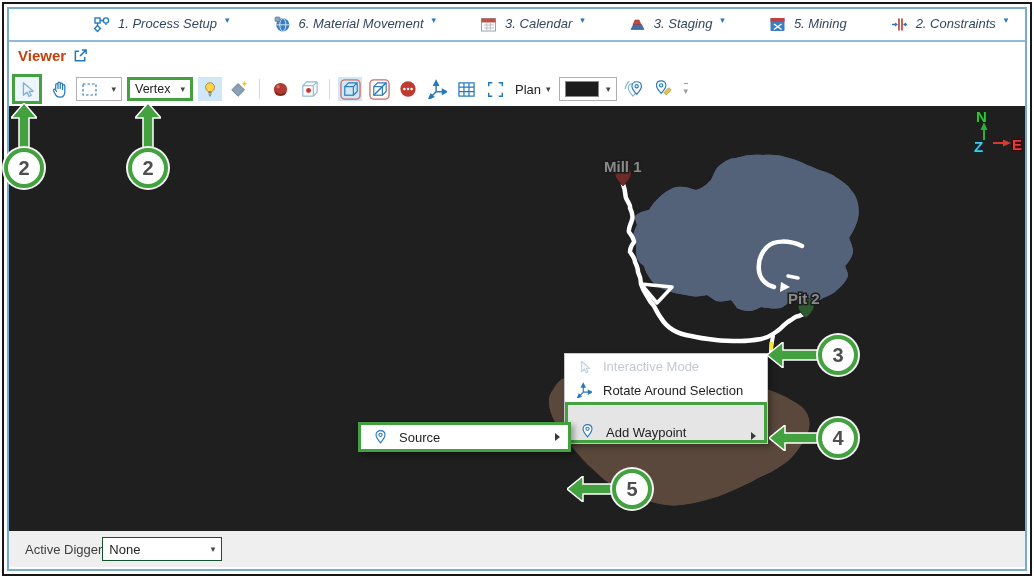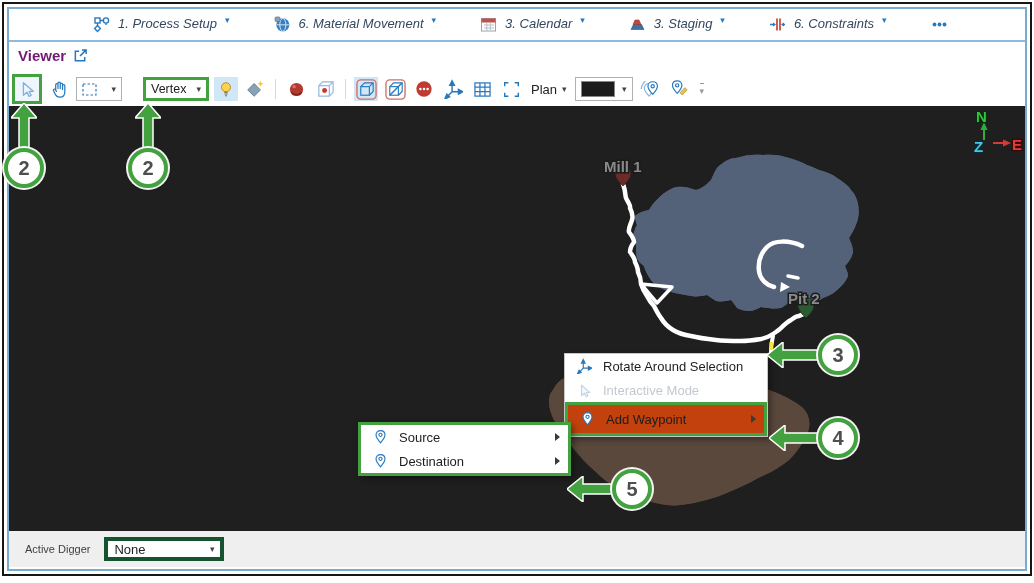--- a/index.html
+++ b/index.html
@@ -10,57 +10,57 @@
 
   
   .tabbar{position:absolute;left:9px;top:9px;width:1016px;height:33px;display:flex;align-items:center;
           padding-left:76px;gap:28px;border-bottom:2px solid #8fbadd;box-sizing:border-box;background:#fff;}
   .tab{display:flex;gap:8px;font-size:13px;color:#33475f;white-space:nowrap;padding:5px 8px;font-style:italic;}
   .caret{color:#2779bd;font-size:9px;line-height:1;}
   .ticon{width:17px;height:17px;flex:0 0 auto;}
 
   
   .vhead{position:absolute;left:18px;top:47px;display:flex;align-items:center;gap:7px;}
-  .vtitle{font-size:15px;font-weight:bold;color:#701a75;}
+  .vtitle{font-size:15px;font-weight:bold;color:#c2410c;}
 
   
   .toolbar{position:absolute;left:12px;top:73px;height:32px;display:flex;align-items:center;gap:5px;}
   .ico{width:24px;height:24px;display:flex;align-items:center;justify-content:center;}
   .tool-on{background:#cfe7f6;}
   .green-box{border:3px solid #44a13f;background:#eef6fc;width:24px;height:24px;display:flex;align-items:center;justify-content:center;}
   .combo{height:24px;background:#fff;border:1px solid #b0b0b0;display:flex;align-items:center;justify-content:space-between;
          padding:0 5px;font-size:12.5px;color:#222;box-sizing:border-box;}
-  .combo.green{border:3px solid #44a13f;margin-left:16px;}
+  .combo.green{border:3px solid #44a13f;}
   .sep{width:1px;height:20px;background:#d8d8d8;margin:0 3px;}
   .plan{display:flex;align-items:center;gap:5px;font-size:13px;color:#222;margin:0 3px;}
   .swatch{width:32px;height:14px;background:#1c1c1c;border:1px solid #888;}
   .overflow-caret{color:#9a9a9a;font-size:9px;border-top:1.5px solid #9a9a9a;padding-top:2px;margin-left:4px;}
 
   
   .viewer{position:absolute;left:9px;top:106px;width:1016px;height:425px;background:#201f20;}
 
   
   .menu{position:absolute;background:#fff;border:1px solid #c6c6c6;box-shadow:3px 3px 6px rgba(0,0,0,.35);}
   .mrow{height:24px;display:flex;align-items:center;gap:10px;padding:0 8px 0 10px;font-size:13px;color:#1e1e1e;box-sizing:border-box;}
   .mrow .mic{width:18px;height:18px;flex:0 0 auto;display:flex;align-items:center;justify-content:center;}
   .mrow.disabled{color:#c3c9cf;}
-  .mrow.hl{background:#c2410c;border:3px solid #44a13f;height:34px;}
+  .mrow.hl{background:#e5e5e5;border:3px solid #44a13f;height:41px;align-items:flex-end;}
   .subarrow{margin-left:auto;width:0;height:0;border-top:4px solid transparent;border-bottom:4px solid transparent;border-left:5px solid #3a3a3a;}
   .submenu{border:3px solid #44a13f;}
 
   
   .co{position:absolute;width:32px;height:32px;border-radius:50%;border:4px solid #44a13f;background:#fff;
       color:#4e4e4e;font-size:20px;font-weight:bold;text-align:center;line-height:32px;
       box-shadow:0 0 0 2px rgba(255,255,255,.95),0 1px 3px rgba(0,0,0,.35);z-index:40;}
   .arrow{position:absolute;z-index:39;}
 
   
   .statusbar{position:absolute;left:9px;top:531px;width:1016px;height:36px;background:#efefef;display:flex;align-items:center;box-sizing:border-box;padding-left:16px;}
-  .sb-label{font-size:11px;color:#3f3f3f;margin-right:14px;}
-  .sb-combo{width:120px;height:24px;background:#fff;border:4px solid #14532d;display:flex;align-items:center;justify-content:space-between;
+  .sb-label{font-size:13px;color:#3f3f3f;}
+  .sb-combo{width:120px;height:24px;background:#fff;border:1px solid #14532d;display:flex;align-items:center;justify-content:space-between;
             padding:7px 6px;font-size:13px;color:#222;box-sizing:border-box;text-align:center;}
   svg{display:block;}
 </style>
 </head>
 <body>
 
 <div id="app">
   <div class="black-frame"></div>
   <div class="blue-frame"></div>
 
@@ -101,26 +101,34 @@
     <div class="tab">
       <svg class="ticon" viewBox="0 0 17 17">
           <polygon points="2,13.5 15,13.5 12.5,8.5 4.5,8.5" fill="#3d6fa8" stroke="#2c5580" stroke-width=".6"></polygon>
           <polygon points="4,8.5 12,8.5 10,4 6,4" fill="#c0493f" stroke="#8f342c" stroke-width=".6"></polygon>
         </svg>
       <span>3. Staging</span>
         <span class="caret">▾</span>
     </div>
     <div class="tab">
       <svg class="ticon" viewBox="0 0 17 17">
+          <rect x="1.5" y="2" width="14" height="13" rx="1" fill="#3a7fc1"></rect>
+          <rect x="1.5" y="2" width="14" height="3.5" fill="#bf4040"></rect>
+          <path d="M5 8 L12.5 13.5 M12.5 8 L5 13.5" stroke="#fff" stroke-width="1.4"></path>
+        </svg>
+      <span>5. Mining</span>
+    </div>
+    <div class="tab">
+      <svg class="ticon" viewBox="0 0 17 17">
           <path d="M8 2.5 V14.5 M11 2.5 V14.5" stroke="#c0392b" stroke-width="1.6"></path>
           <path d="M1 8.5 H5.5 M16 8.5 H13.5" stroke="#2779bd" stroke-width="1.5"></path>
           <polygon points="7,8.5 4,6.5 4,10.5" fill="#2779bd"></polygon>
           <polygon points="12,8.5 15,6.5 15,10.5" fill="#2779bd"></polygon>
         </svg>
-      <span>6. Constraints</span>
+      <span>2. Constraints</span>
         <span class="caret">▾</span>
     </div>
     <div class="tab">
       <svg class="ticon" viewBox="0 0 17 17">
           <circle cx="3.5" cy="8.5" r="1.9" fill="#2779bd"></circle>
           <circle cx="8.5" cy="8.5" r="1.9" fill="#2779bd"></circle>
           <circle cx="13.5" cy="8.5" r="1.9" fill="#2779bd"></circle>
         </svg>
 
     </div>
@@ -316,41 +324,41 @@
         <path d="M984,37 L996,37" stroke="#d63a33" stroke-width="2"></path>
         <polygon points="1002,37 994,33.5 994,40.5" fill="#d63a33"></polygon>
         <text x="967" y="16" font-size="15" font-weight="bold" fill="#35c13c" stroke="#0c2a0e" stroke-width="2.5" paint-order="stroke">N</text>
         <text x="965" y="46" font-size="15" font-weight="bold" fill="#46c8e8" stroke="#0a2a33" stroke-width="2.5" paint-order="stroke">Z</text>
         <text x="1003" y="44" font-size="15" font-weight="bold" fill="#e23c36" stroke="#330c0a" stroke-width="2.5" paint-order="stroke">E</text>
       </g>
     </svg>
   </div>
 
   <div class="menu" style="left:564px;top:353px;width:202px;z-index:30">
+    <div class="mrow disabled">
+      <span class="mic">
+        <svg width="15" height="15" viewBox="0 0 20 20">
+            <path d="M6 3 L6 17 L10 13.5 L12.2 18.2 L14.6 17 L12.4 12.6 L17 12.6 Z" fill="#f3f8fb" stroke="#c2d4e2" stroke-width="1.5" stroke-linejoin="round"></path>
+          </svg>
+      </span>
+      <span>Interactive Mode</span>
+    </div>
     <div class="mrow">
       <span class="mic">
         <svg width="16" height="16" viewBox="0 0 22 22">
             <g stroke="#2779bd" stroke-width="1.6" fill="#2779bd">
               <path d="M10 14 V5 M10 14 H19 M10 14 L4 20" fill="none"></path>
               <polygon points="10,2 7.5,7 12.5,7"></polygon>
               <polygon points="22,14 17,11.5 17,16.5"></polygon>
               <polygon points="2,22 4.2,16.8 7.2,19.6"></polygon>
             </g>
           </svg>
       </span>
       <span>Rotate Around Selection</span>
     </div>
-    <div class="mrow disabled">
-      <span class="mic">
-        <svg width="15" height="15" viewBox="0 0 20 20">
-            <path d="M6 3 L6 17 L10 13.5 L12.2 18.2 L14.6 17 L12.4 12.6 L17 12.6 Z" fill="#f3f8fb" stroke="#c2d4e2" stroke-width="1.5" stroke-linejoin="round"></path>
-          </svg>
-      </span>
-      <span>Interactive Mode</span>
-    </div>
     <div class="mrow hl">
       <span class="mic">
         <svg width="15" height="16" viewBox="0 0 18 20">
             <g fill="#fff" stroke="#2779bd" stroke-width="1.4">
               <path d="M9 2 c-3.4 0 -5.6 2.3 -5.6 5.3 c0 3.6 5.6 10 5.6 10 c0 0 5.6 -6.4 5.6 -10 c0 -3 -2.2 -5.3 -5.6 -5.3 Z"></path>
               <circle cx="9" cy="7.3" r="2"></circle>
             </g>
           </svg>
       </span>
       <span>Add Waypoint</span>
@@ -364,32 +372,20 @@
         <svg width="15" height="16" viewBox="0 0 18 20">
             <g fill="#fff" stroke="#2779bd" stroke-width="1.4">
               <path d="M9 2 c-3.4 0 -5.6 2.3 -5.6 5.3 c0 3.6 5.6 10 5.6 10 c0 0 5.6 -6.4 5.6 -10 c0 -3 -2.2 -5.3 -5.6 -5.3 Z"></path>
               <circle cx="9" cy="7.3" r="2"></circle>
             </g>
           </svg>
       </span>
       <span>Source</span>
       <span class="subarrow"></span>
     </div>
-    <div class="mrow">
-      <span class="mic">
-        <svg width="15" height="16" viewBox="0 0 18 20">
-            <g fill="#fff" stroke="#2779bd" stroke-width="1.4">
-              <path d="M9 2 c-3.4 0 -5.6 2.3 -5.6 5.3 c0 3.6 5.6 10 5.6 10 c0 0 5.6 -6.4 5.6 -10 c0 -3 -2.2 -5.3 -5.6 -5.3 Z"></path>
-              <circle cx="9" cy="7.3" r="2"></circle>
-            </g>
-          </svg>
-      </span>
-      <span>Destination</span>
-      <span class="subarrow"></span>
-    </div>
   </div>
 
   <div class="co" style="left:4px;top:148px"><span>2</span></div>
   <svg class="arrow" style="left:11px;top:103px" width="26" height="46">
       <polygon points="13,0 26,15 18,15 18,46 8,46 8,15 0,15" fill="#44a13f" stroke="#ffffff" stroke-width="1.5"></polygon>
     </svg>
 
   <div class="co" style="left:128px;top:148px"><span>2</span></div>
   <svg class="arrow" style="left:135px;top:103px" width="26" height="46">
       <polygon points="13,0 26,15 18,15 18,46 8,46 8,15 0,15" fill="#44a13f" stroke="#ffffff" stroke-width="1.5"></polygon>

